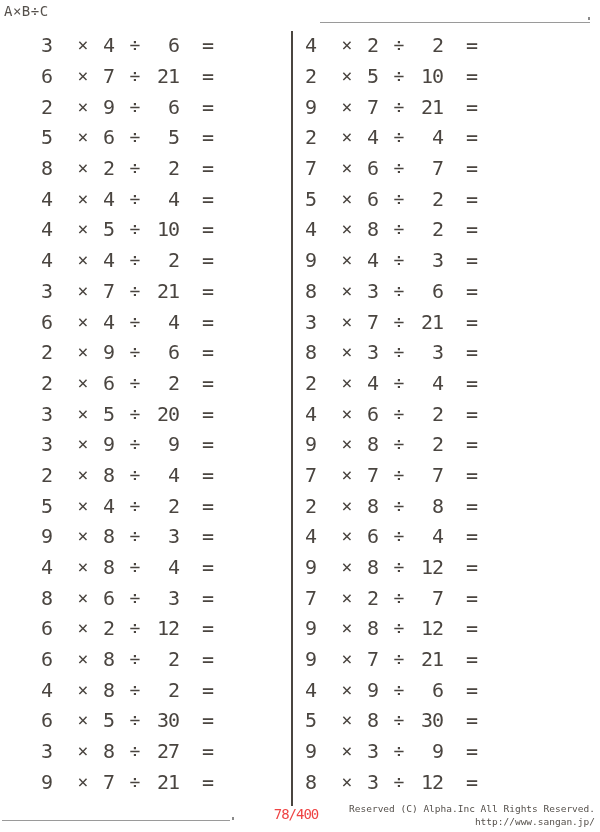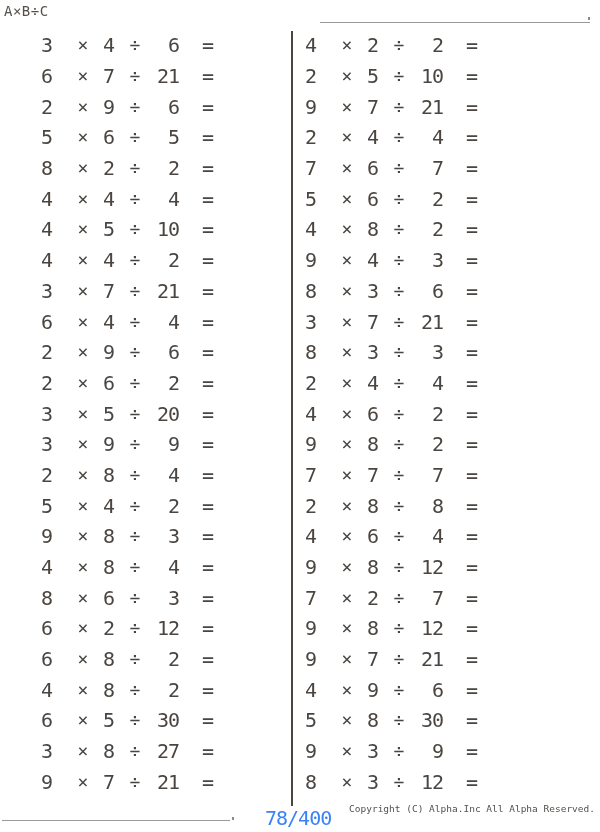--- a/index.html
+++ b/index.html
@@ -64,22 +64,22 @@
     position: absolute;
     left: 232px; top: 817px;
     width: 2px; height: 3px;
     background: #8a8a8a;
   }
   .page-number {
     position: absolute;
     left: 265px; top: 806px;
     width: 62px;
     text-align: center;
-    font-size: 20px;
-    color: #3b82f6;
+    font-size: 14px;
+    color: #ef4444;
     letter-spacing: -1px;
   }
   .copyright {
     position: absolute;
     right: 5px; top: 802px;
     text-align: right;
     font-size: 9.5px;
     line-height: 13px;
     color: #55504b;
   }
@@ -502,16 +502,17 @@
         </div>
       </div>
   </div>
 
   <div class="footer-line"></div>
   <div class="footer-line-dot"></div>
 
   <div class="page-number">78/400</div>
 
   <div class="copyright">
-    <div>Copyright (C) Alpha.Inc All Alpha Reserved.</div>
+    <div>Reserved (C) Alpha.Inc All Rights Reserved.</div>
+    <div>http://www.sangan.jp/</div>
   </div>
 
 </div>
 
 </body></html>

